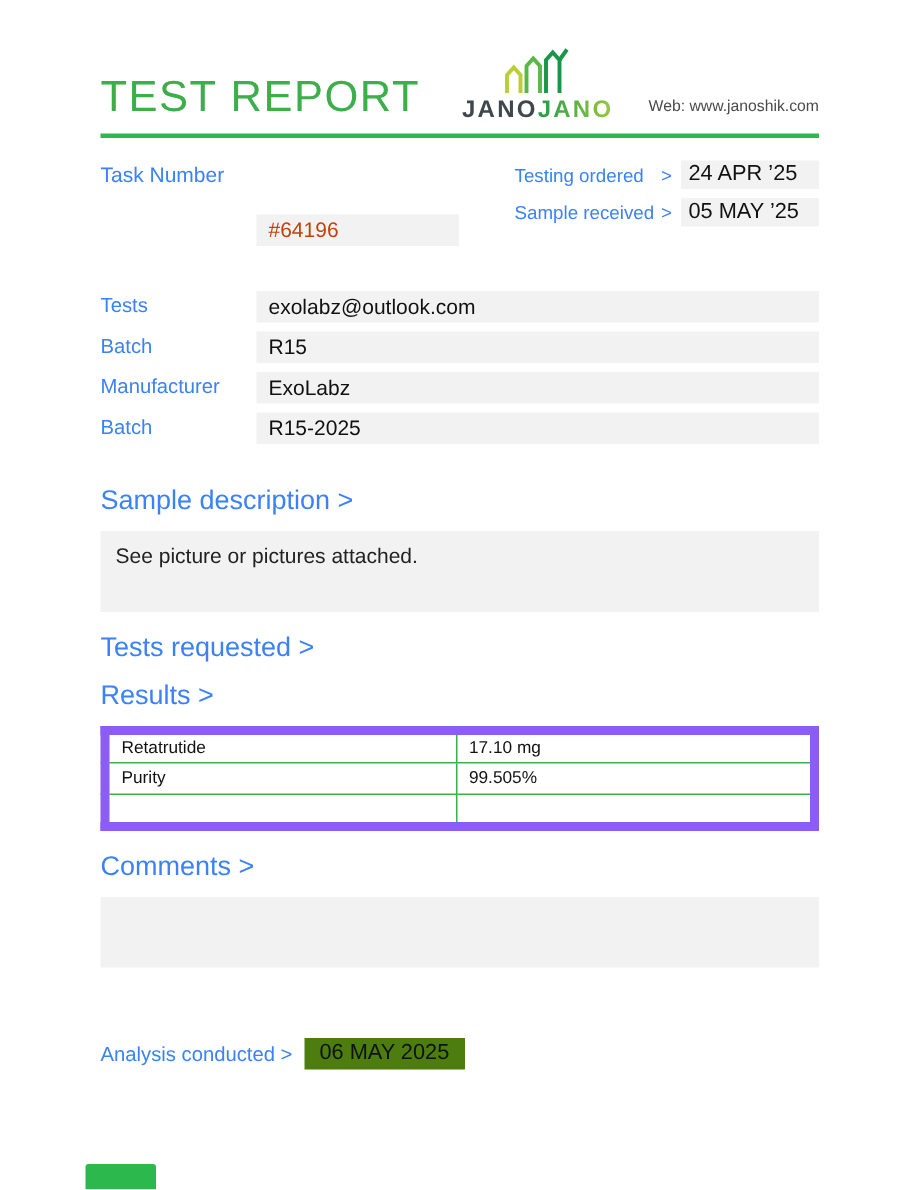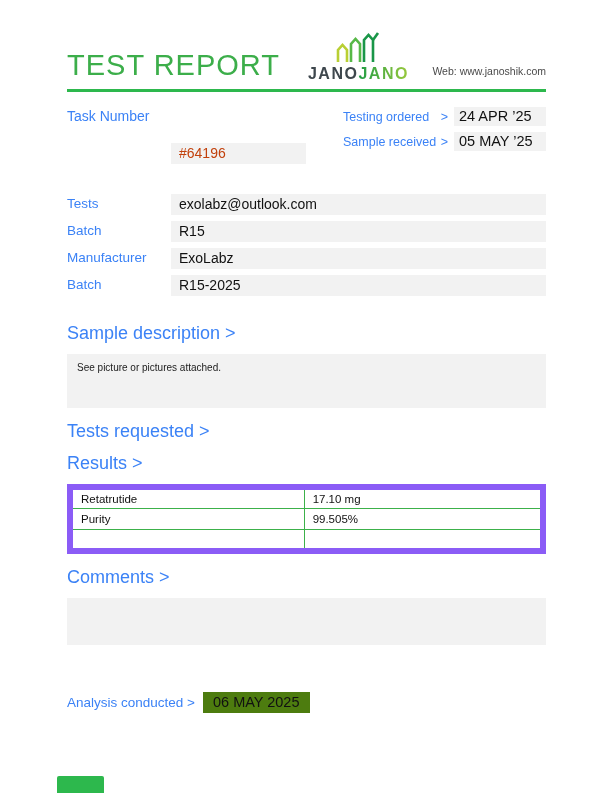--- a/index.html
+++ b/index.html
@@ -63,21 +63,21 @@
     padding: 2px 8px 3px 8px; min-height: 19px; color: #111;
   }
 
   
   .section-heading { font-size: 18px; margin: 0 0 10px 0; }
   .sec-desc { margin-top: 27px; }
   .sec-tests { margin-top: 13px; }
   .sec-results { margin-top: 11px; }
   .sec-comments { margin-top: 13px; }
   .graybox {
-    background: #f2f2f2; padding: 8px 10px; font-size: 10px; color: #222;
+    background: #f2f2f2; padding: 8px 10px; font-size: 14px; color: #222;
   }
   .box-desc, .box-tests { height: 54px; }
   .box-comments { height: 47px; }
 
   
   .results-table {
     width: 100%; border-collapse: collapse; margin-top: 2px;
     border: 6px solid #8b5cf6;
   }
   .results-table td {

